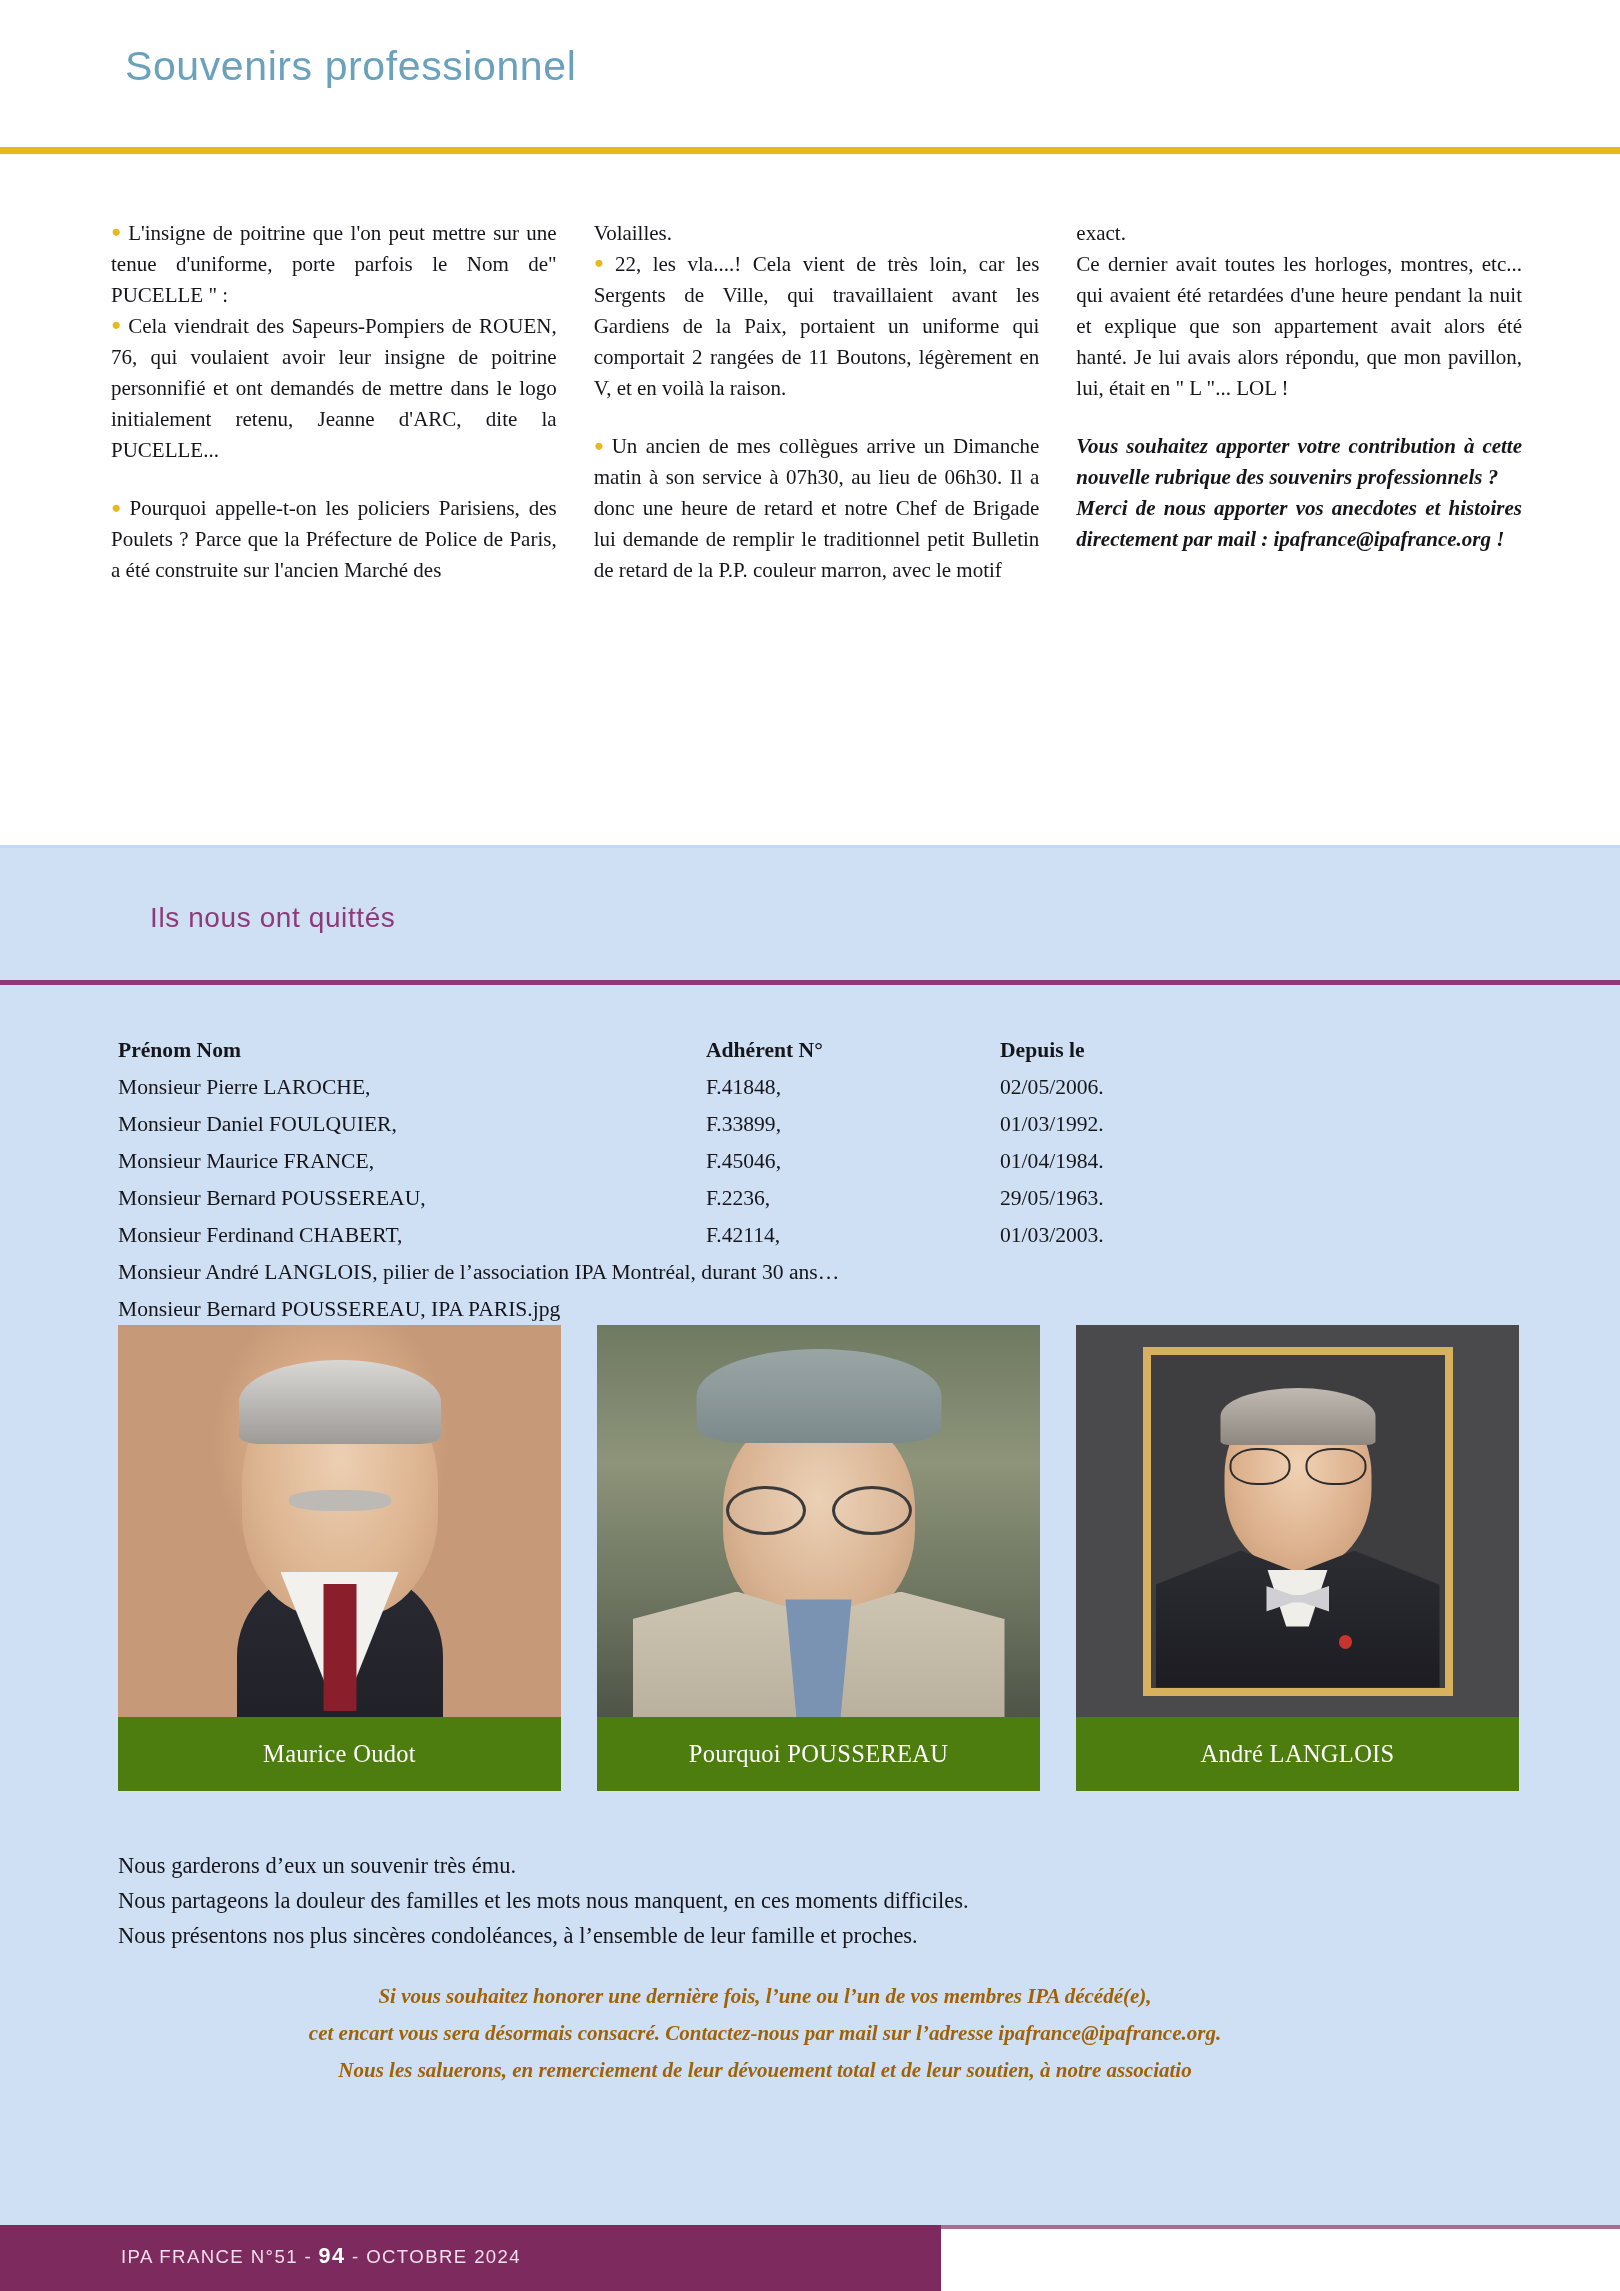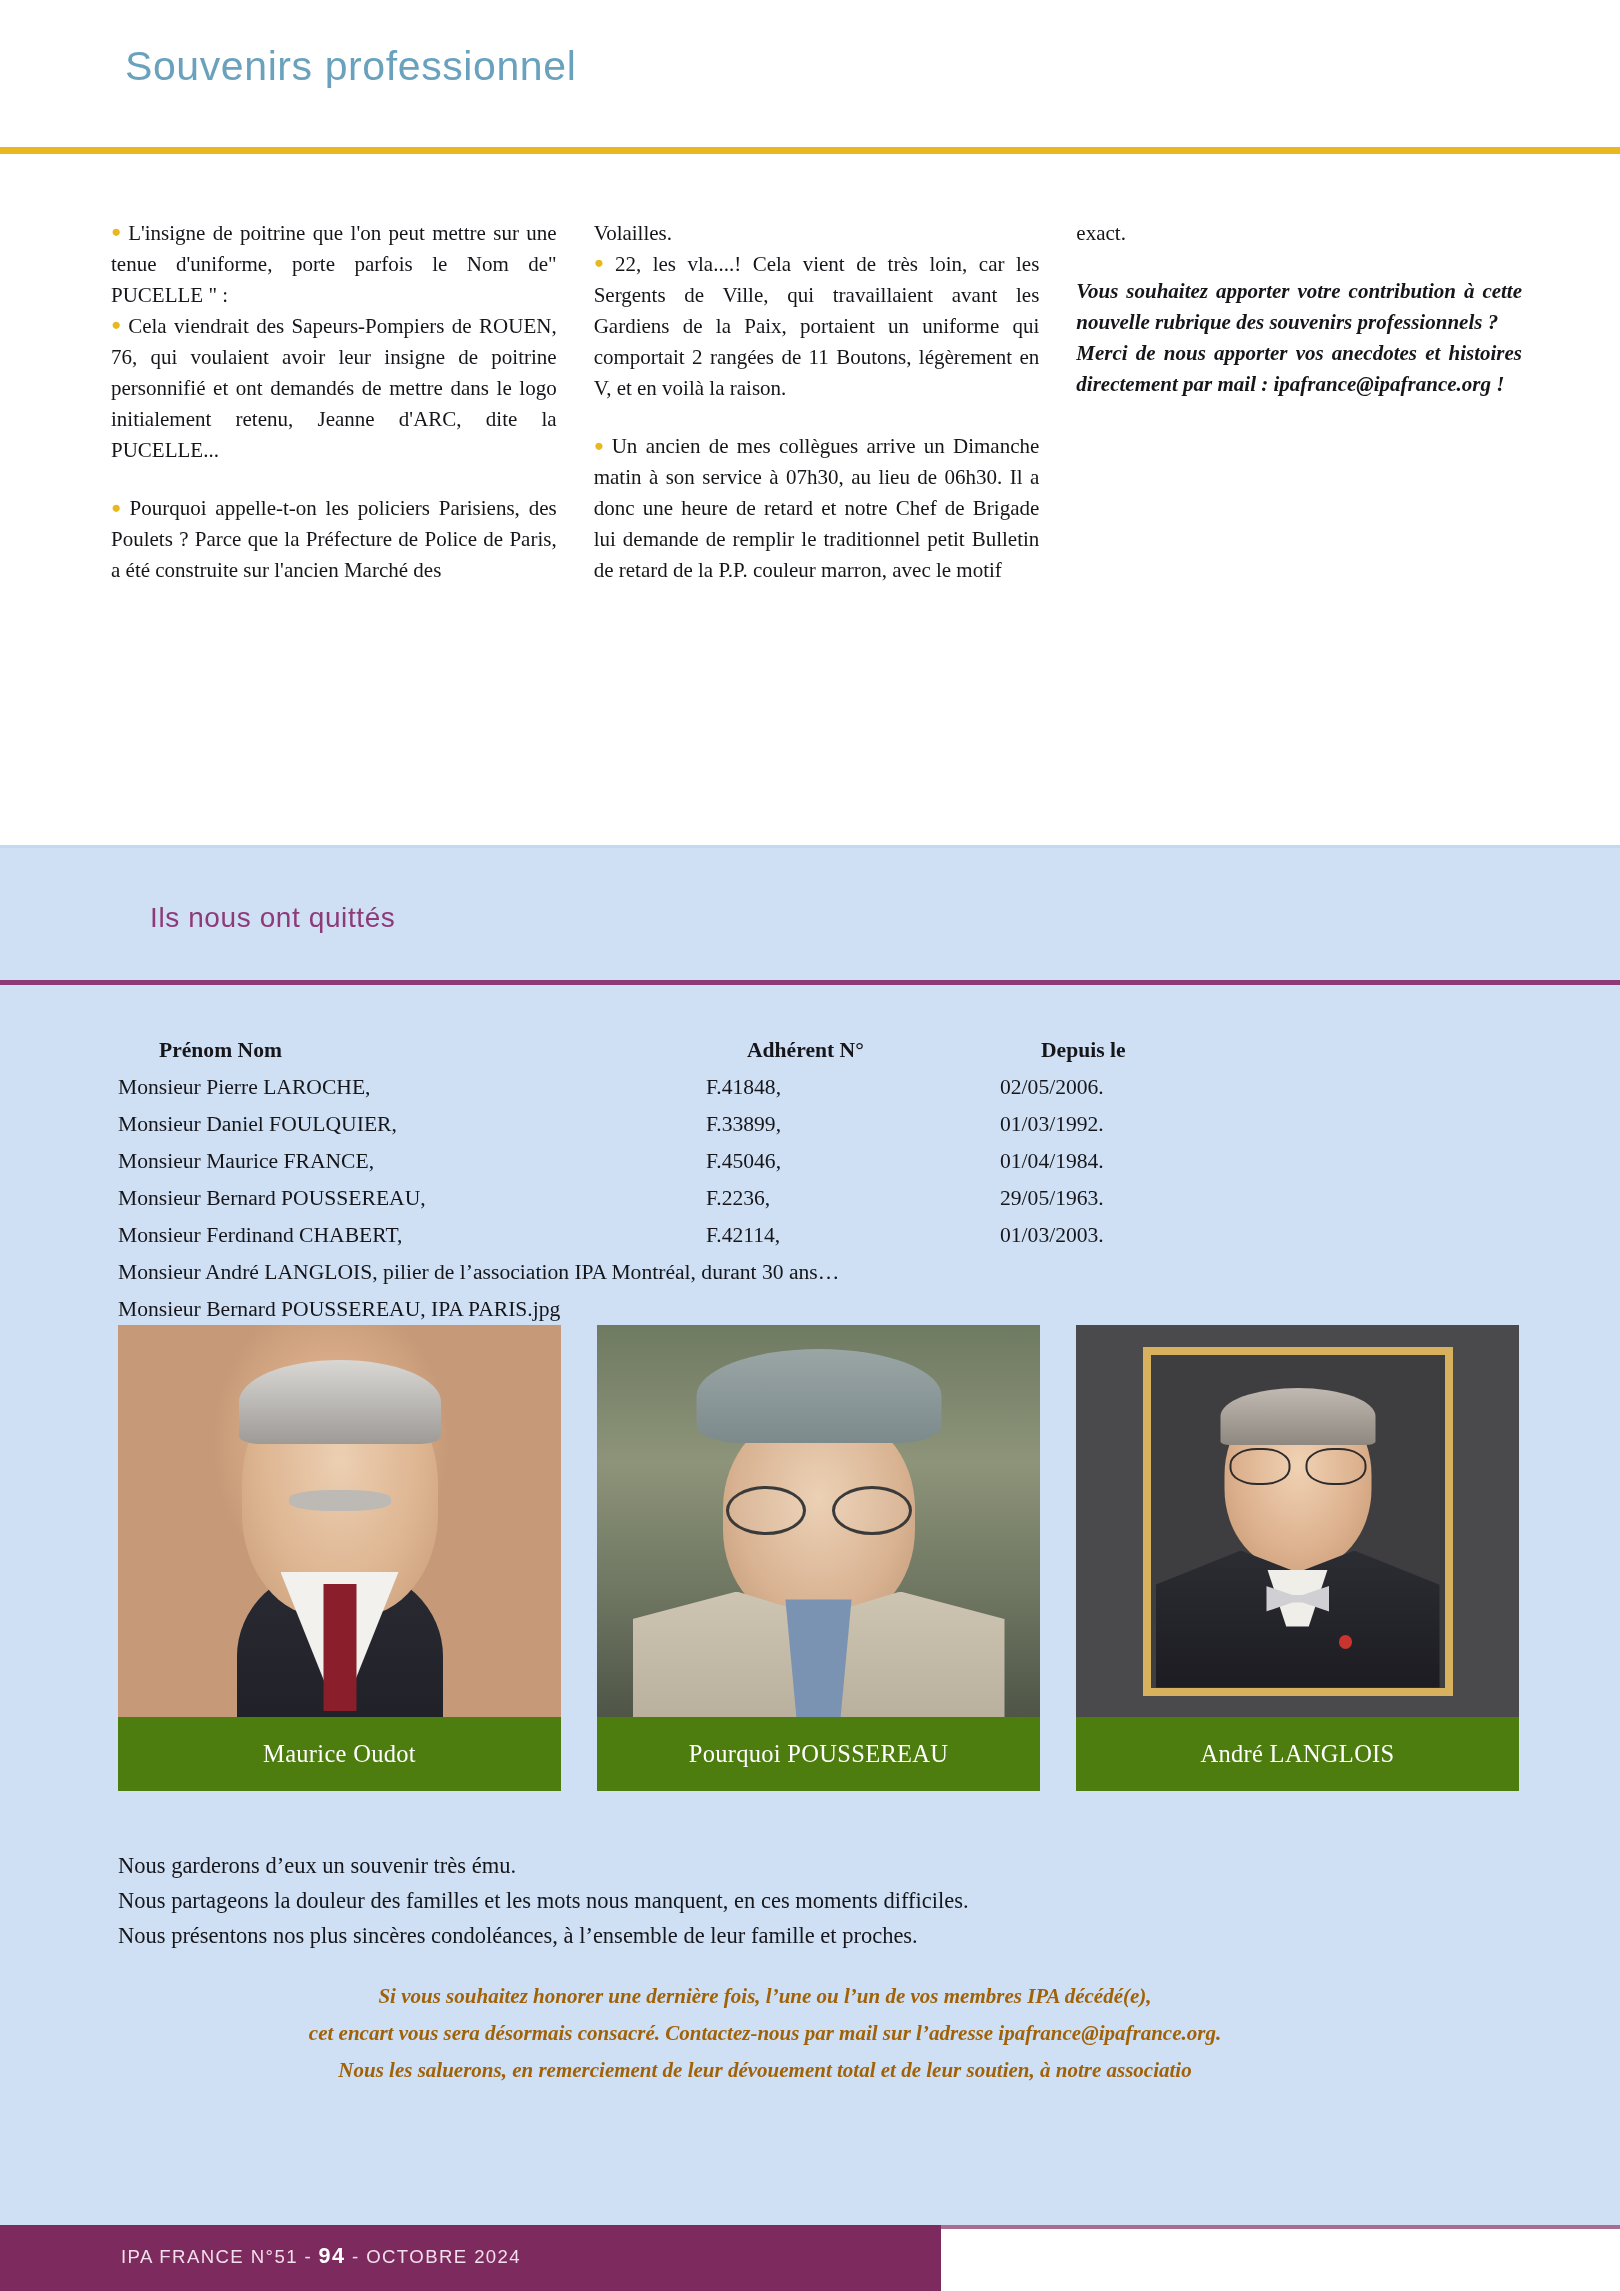--- a/index.html
+++ b/index.html
@@ -128,21 +128,21 @@
     line-height: 37px;
     color: #16161a;
   }
   .deceased-table .row {
     display: flex;
     white-space: nowrap;
   }
   .deceased-table .c-name { width: 588px; }
   .deceased-table .c-num  { width: 294px; }
   .deceased-table .c-date { width: 294px; }
-  .deceased-table .hdr { font-weight: bold; margin-left: 41px; }
+  .deceased-table .hdr { font-weight: bold; }
   .deceased-table .full { width: 1255px; }
 
   
   .photos {
     position: absolute;
     left: 118px;
     top: 1325px;
     width: 1274px;
     display: flex;
     gap: 36px;
@@ -425,20 +425,21 @@
     </div>
 
     <div class="col">
       <p class="nogap"><span>Volailles.</span></p>
       <p class="nogap"><span class="bullet">●</span><span>22, les vla....! Cela vient de très loin, car les Sergents de Ville, qui travaillaient avant les Gardiens de la Paix, portaient un uniforme qui comportait 2 rangées de 11 Boutons, légèrement en V, et en voilà la raison.</span></p>
       <p class="gap"><span class="bullet">●</span><span>Un ancien de mes collègues arrive un Dimanche matin à son service à 07h30, au lieu de 06h30. Il a donc une heure de retard et notre Chef de Brigade lui demande de remplir le traditionnel petit Bulletin de retard de la P.P. couleur marron, avec le motif</span></p>
     </div>
 
     <div class="col">
       <p class="nogap"><span>exact.</span></p>
+      <p class="nogap"><span>Ce dernier avait toutes les horloges, montres, etc... qui avaient été retardées d'une heure pendant la nuit et explique que son appartement avait alors été hanté. Je lui avais alors répondu, que mon pavillon, lui, était en " L "... LOL !</span></p>
       <p class="gap boldital"><span>Vous souhaitez apporter votre contribution à cette nouvelle rubrique des souvenirs professionnels ?</span></p>
       <p class="nogap boldital"><span>Merci de nous apporter vos anecdotes et histoires directement par mail : ipafrance@ipafrance.org !</span></p>
     </div>
 
   </div>
 
   <div class="blue-panel">
     <div class="blue-panel-inner-line"></div>
   </div>
 

